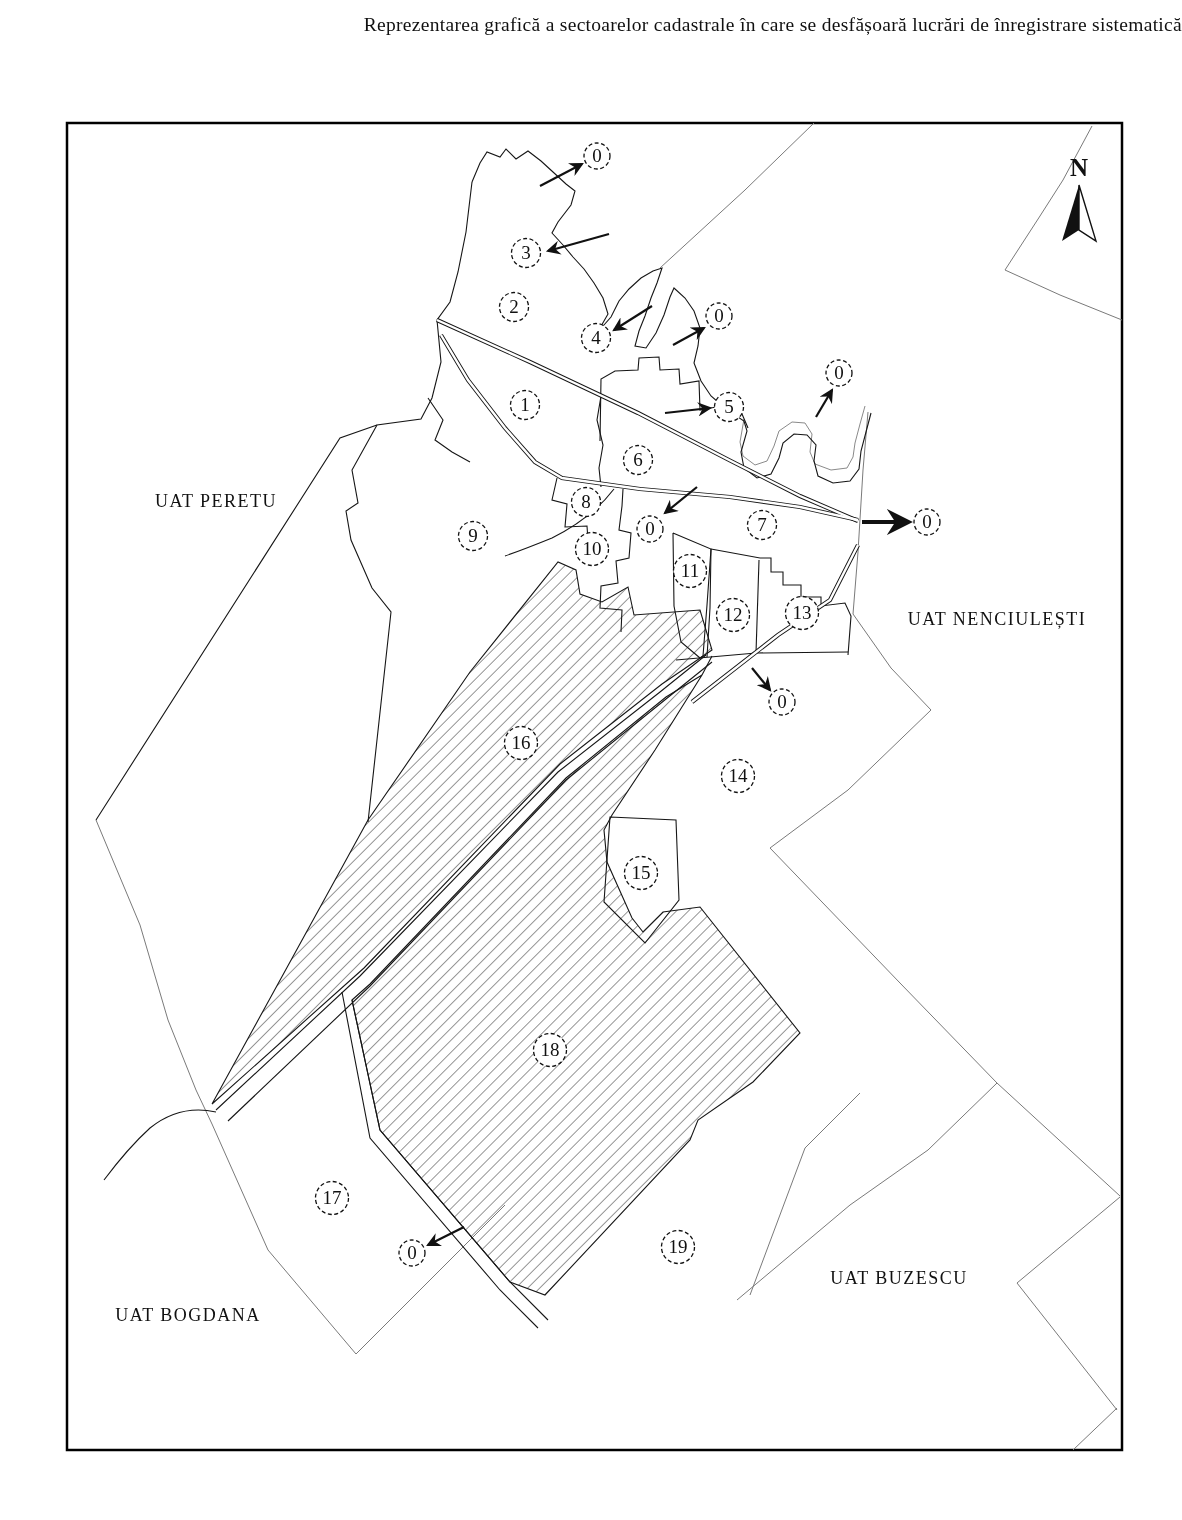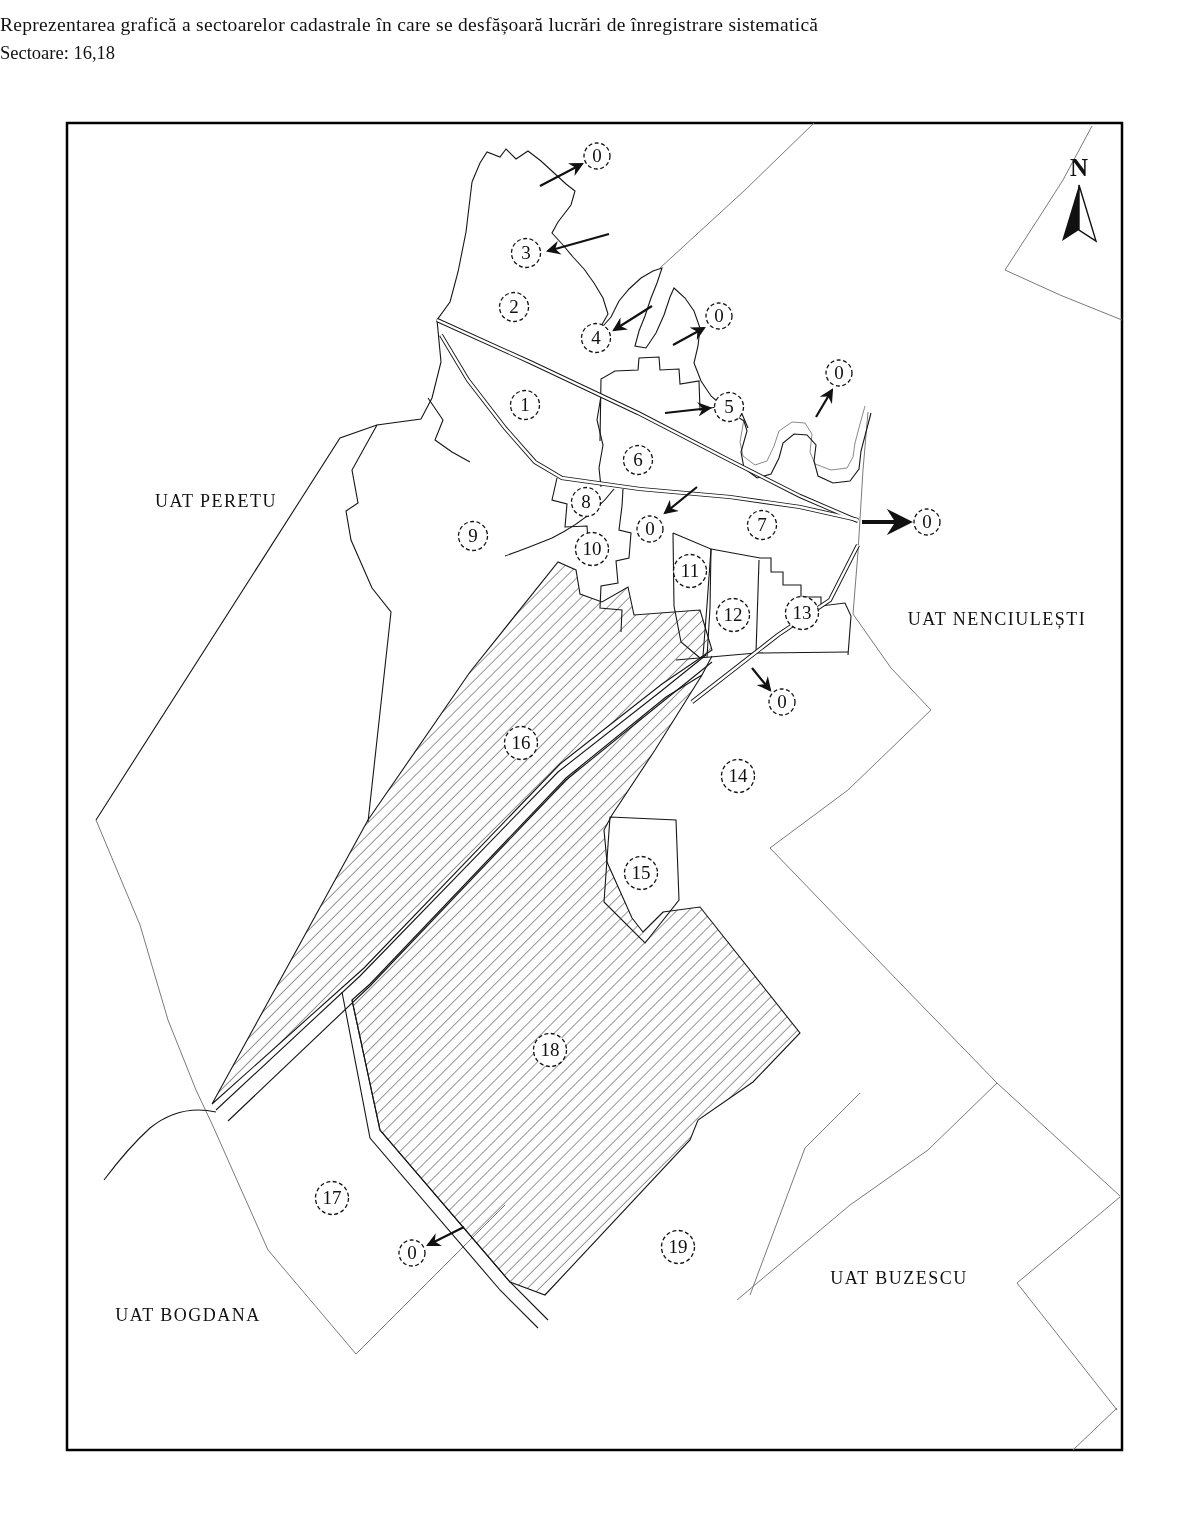--- a/index.html
+++ b/index.html
@@ -1,31 +1,30 @@
 <!DOCTYPE html>
 <html><head>
 <meta charset="utf-8">
 <style>
   html,body{margin:0;padding:0;background:#ffffff;}
   body{width:1182px;height:1520px;position:relative;overflow:hidden;
        font-family:"Liberation Serif","DejaVu Serif",serif;color:#111;}
-  .title-block{position:absolute;top:14px;left:0;width:1182px;text-align:left;}
+  .title-block{position:absolute;top:14px;left:0;width:1182px;text-align:right;}
   .title-main{font-size:19.5px;letter-spacing:.3px;margin-bottom:7px;}
   .title-sub{font-size:18.5px;margin-bottom:5px;}
   svg{position:absolute;top:0;left:0;}
   .uat-label{font-size:18px;letter-spacing:1.5px;fill:#111;}
   .marker-num{font-size:19px;fill:#111;}
   .north-n{font-size:25px;font-weight:bold;fill:#111;}
 </style>
 </head>
 <body>
 
 <div class="title-block">
   <div class="title-main">Reprezentarea grafică a sectoarelor cadastrale în care se desfășoară lucrări de înregistrare sistematică</div>
-  <div class="title-sub">Sectoare: 16,18</div>
 </div>
 
 <svg width="1182" height="1520" viewBox="0 0 1182 1520">
   <defs>
     <pattern id="hatch" width="8.5" height="8.5" patternUnits="userSpaceOnUse" patternTransform="rotate(45)">
       <line x1="0" y1="0" x2="0" y2="8.5" stroke="#151515" stroke-width="0.9"></line>
     </pattern>
     <marker id="arw" viewBox="0 0 10 10" refX="8.5" refY="5" markerWidth="6.5" markerHeight="6.5" orient="auto-start-reverse">
       <path d="M0,0 L10,5 L0,10 L3.2,5 Z" fill="#111"></path>
     </marker>

